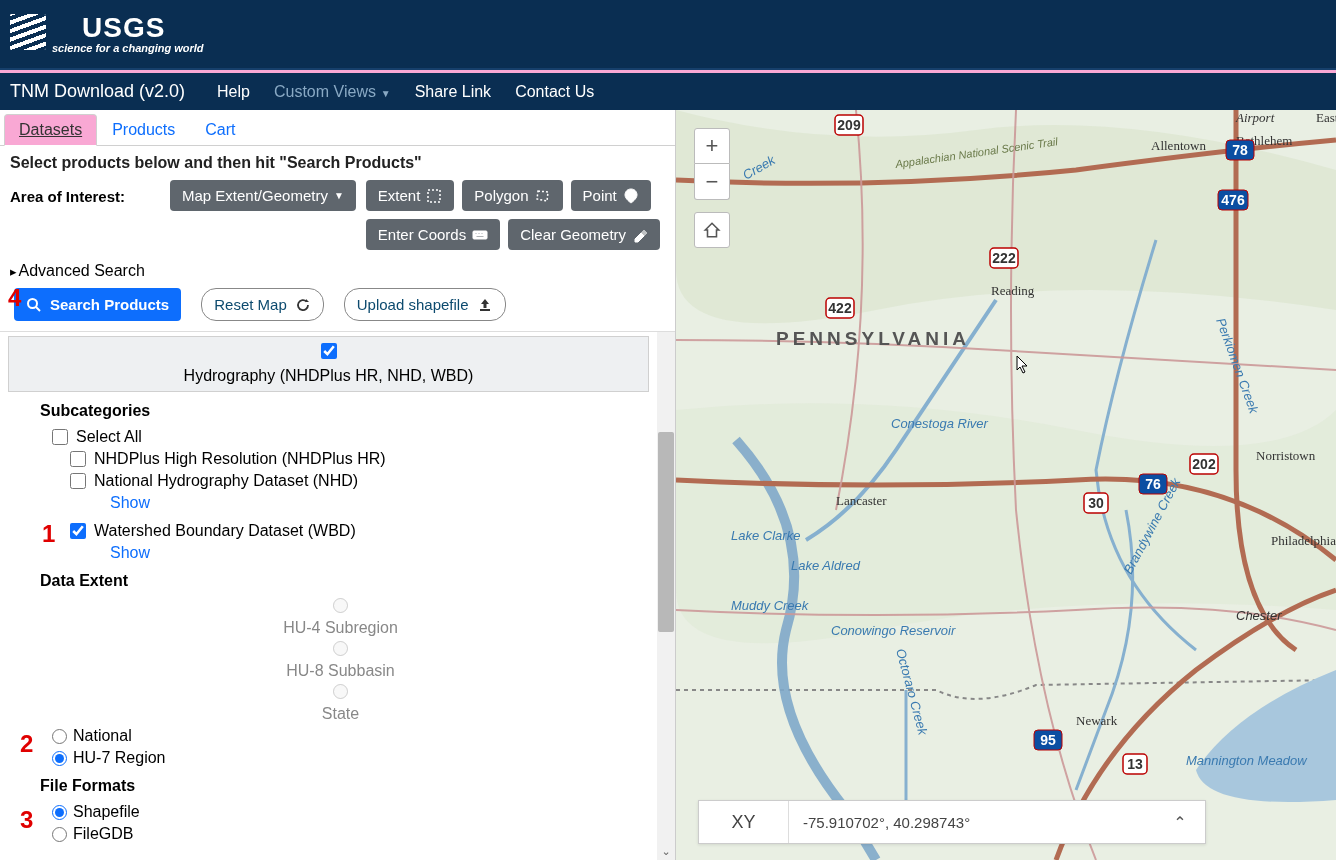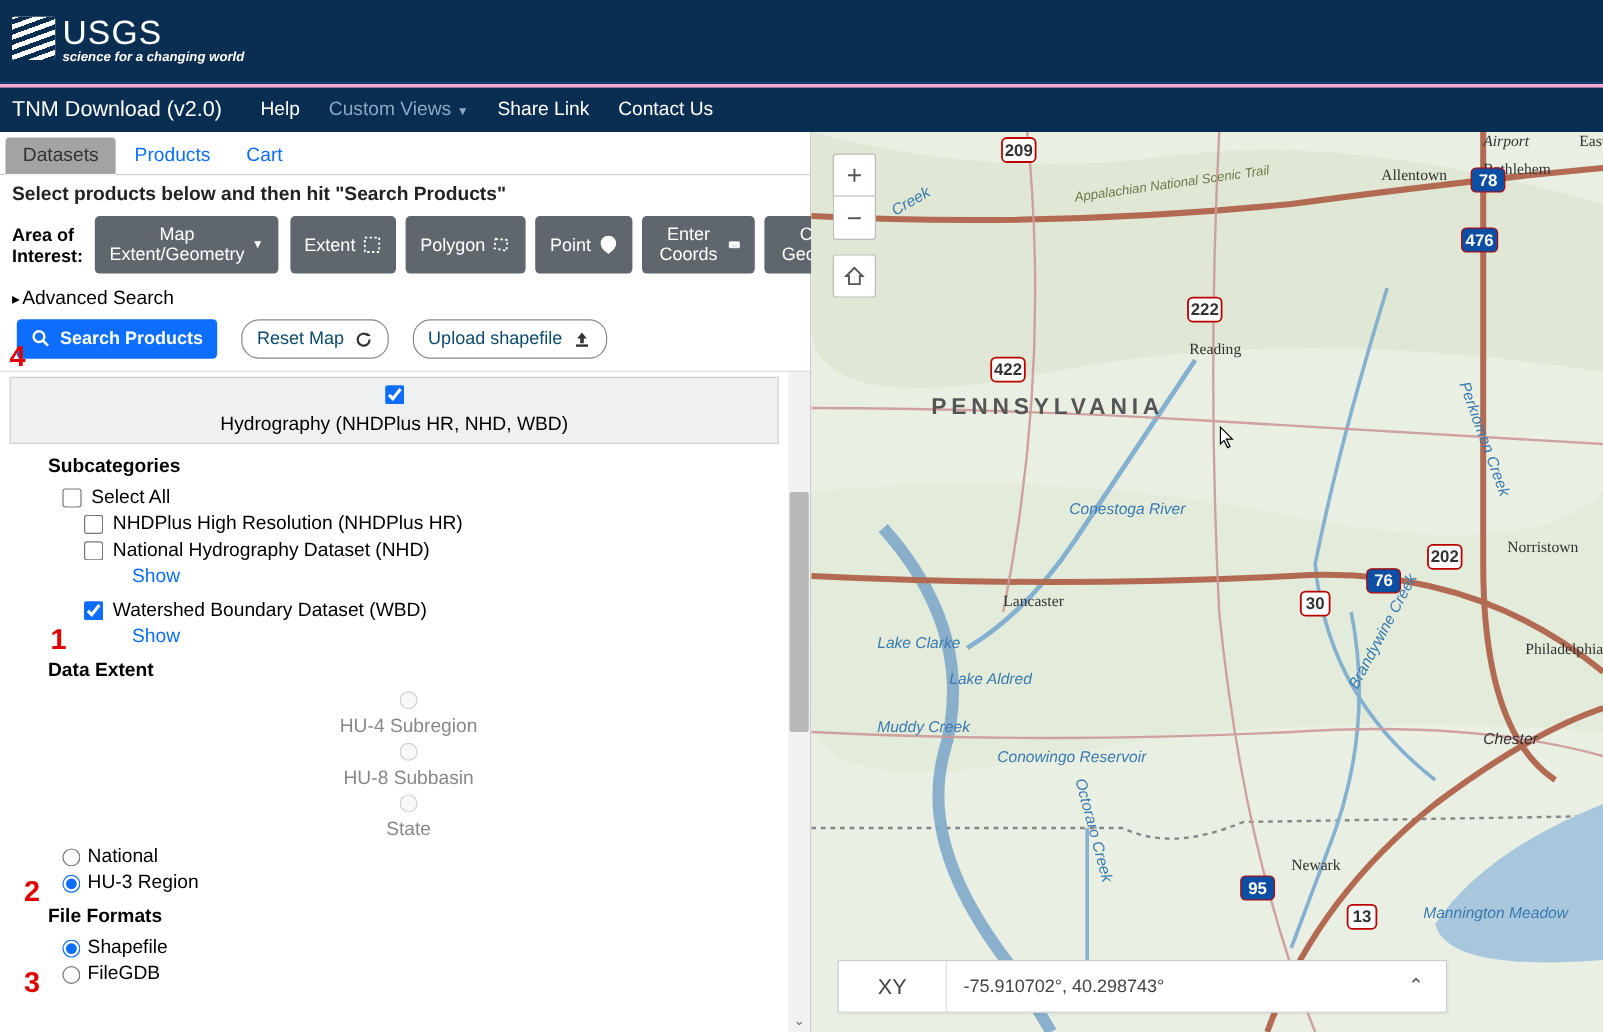--- a/index.html
+++ b/index.html
@@ -4,50 +4,50 @@
 <style>
   * { box-sizing: border-box; margin: 0; padding: 0; font-family: "Segoe UI", Arial, sans-serif; }
   body { width: 1336px; height: 860px; overflow: hidden; background: #fff; position: relative; }
 
   .header-top { background: #0a2e52; height: 70px; display: flex; align-items: center; padding-left: 10px; border-bottom: 2px solid #163f6b; }
   .usgs-logo { display:flex; align-items:flex-start; gap:6px; }
   .usgs-logo .mark { width:36px; height:36px; background:#fff; border-radius:2px; position:relative; overflow:hidden; }
   .usgs-logo .mark::before { content:''; position:absolute; inset:0; background:
      repeating-linear-gradient( -20deg, #0a2e52 0 4px, #fff 4px 8px); }
   .usgs-logo .text { color:#fff; }
-  .usgs-logo .text .big { font-size:28px; font-weight:400; letter-spacing:1px; line-height:1; }
+  .usgs-logo .text .big { font-size:28px; font-weight:700; letter-spacing:1px; line-height:1;margin-left:30px; }
   .usgs-logo .text .tag { font-size:11px; font-style:italic; font-weight:600; }
 
   .header-nav { background:#0a2e52; height:40px; display:flex; align-items:center; padding:0 10px; color:#fff; font-size:16px; border-top:3px solid #f9a8d4; }
   .header-nav .title { font-size:18px; margin-right:20px; }
   .header-nav .nav-item { margin:0 12px; cursor:pointer; }
   .header-nav .nav-item.muted { color:#89a9c4; }
   .header-nav .nav-item .caret { font-size:10px; margin-left:2px; }
 
   .content { display:flex; height:750px; }
   .left-panel { width:676px; display:flex; flex-direction:column; border-right:1px solid #ccc; }
   .tabs { display:flex; border-bottom:1px solid #d0d0d0; height:36px; align-items:flex-end; padding-left:4px; }
   .tab { padding:6px 14px; font-size:16px; color:#0d6efd; cursor:pointer; border:1px solid transparent; border-bottom:none; }
-  .tab.active { color:#333; border:1px solid #d0d0d0; border-bottom:1px solid #fff; border-radius:4px 4px 0 0; background:#a3a3a3; margin-bottom:-1px; }
+  .tab.active { color:#333; border:1px solid #d0d0d0; border-bottom:1px solid #fff; border-radius:4px 4px 0 0; background:#f9a8d4; margin-bottom:-1px;text-decoration:underline; }
 
   .instructions { padding:8px 10px 4px; font-size:16px; font-weight:600; color:#222; }
   .aoi-row { display:flex; align-items:flex-start; padding:4px 10px 6px; gap:10px; }
   .aoi-label { font-weight:700; font-size:15px; padding-top:8px; width:150px; }
   .gray-btn { background:#5f666d; color:#fff; border:none; border-radius:4px; padding:7px 12px; font-size:15px; cursor:pointer; display:inline-flex; align-items:center; gap:6px; }
   .gray-btn .caret { font-size:10px; }
   .gray-btn svg { width:16px; height:16px; fill:#fff; stroke:#fff; }
 
-  .aoi-right { display:flex; flex-direction:row; gap:8px; }
+  .aoi-right { display:flex; flex-direction:column; gap:8px; }
   .aoi-right-row { display:flex; gap:8px; }
 
   .adv { padding:6px 10px 2px; font-size:16px; font-weight:400; cursor:pointer; }
   .adv::before { content:'▸'; font-size:13px; margin-right:2px; }
 
   .action-row { display:flex; align-items:center; gap:20px; padding:6px 14px 10px; }
-  .blue-btn { background:#0d6efd; color:#fff; border:none; border-radius:4px; padding:8px 12px; font-size:15px; cursor:pointer; display:inline-flex; gap:8px; font-weight:600; }
+  .blue-btn { background:#0d6efd; color:#fff; border:none; border-radius:4px; padding:8px 12px; font-size:15px; cursor:pointer; display:inline-flex; align-items:center; gap:8px; font-weight:600; }
   .blue-btn svg { width:16px; height:16px; fill:#fff; }
   .outline-btn { background:#fff; color:#0c4a6e; border:1px solid #888; border-radius:15px; padding:7px 12px; font-size:15px; cursor:pointer; display:inline-flex; align-items:center; gap:8px; }
   .outline-btn svg { width:16px; height:16px; }
 
   .scroll-area { flex:1; overflow:hidden; position:relative; border-top:1px solid #ddd; }
   .scroll-content { position:absolute; inset:0 18px 0 0; overflow:hidden; padding:0; }
   .dataset-head { background:#eef0f2; border:1px solid #d0d0d0; padding:6px 8px; display:flex; align-items:center; gap:8px; font-size:16px; margin:4px 8px;flex-direction:column; }
   .dataset-head input { width:16px; height:16px; accent-color:#0d6efd; }
 
   .section-body { padding:0 28px 10px 40px; font-size:16px; }
@@ -238,21 +238,21 @@
           <div class="radio-row disabled">
               <input type="radio" name="ext" disabled="" style="">
               <span>State</span>
             </div>
           <div class="radio-row">
               <input type="radio" name="ext" style="">
               <span>National</span>
             </div>
           <div class="radio-row">
               <input type="radio" name="ext" checked="" style="">
-              <span>HU-3 Region</span>
+              <span>HU-7 Region</span>
             </div>
 
           <h4>File Formats</h4>
           <div class="radio-row">
               <input type="radio" name="fmt" checked="" style="">
               <span>Shapefile</span>
             </div>
           <div class="radio-row">
               <input type="radio" name="fmt" style="">
               <span>FileGDB</span>

